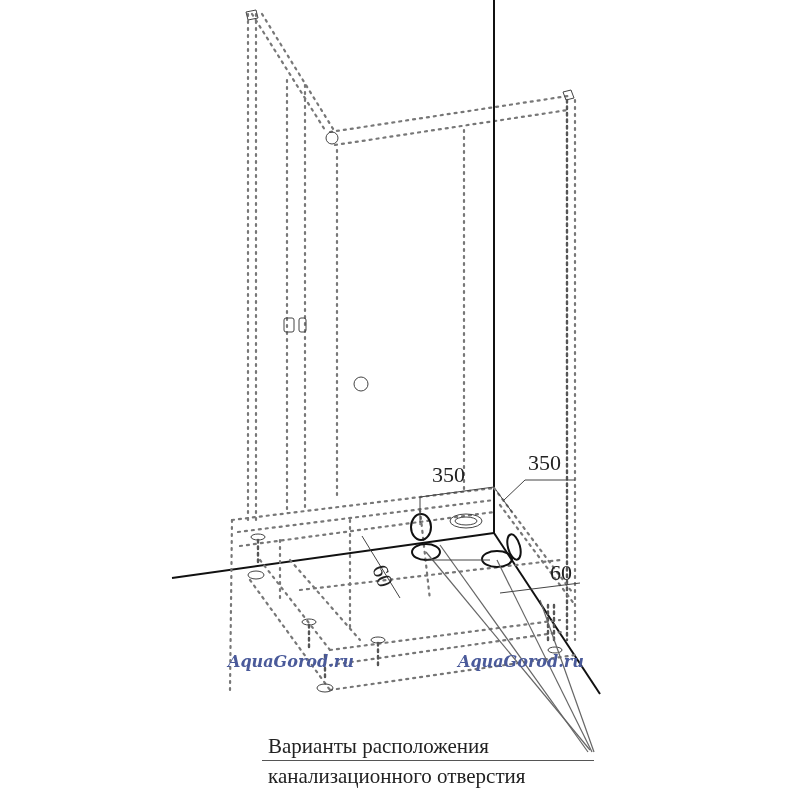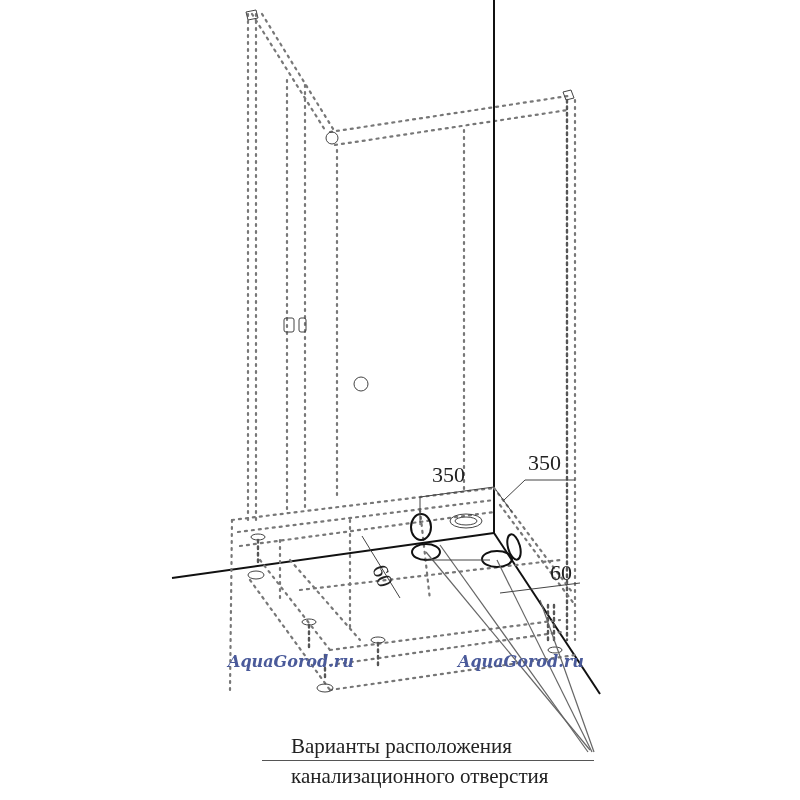--- a/index.html
+++ b/index.html
@@ -1,20 +1,20 @@
 <!DOCTYPE html>
 <html><head>
   <meta charset="utf-8">
   <style>
     html, body { margin: 0; padding: 0; background: #ffffff; }
     body { width: 800px; height: 800px; position: relative; overflow: hidden; font-family: "Liberation Serif", serif; }
     #canvas { position: absolute; left: 0; top: 0; width: 800px; height: 800px; }
     .dim-label { font-family: "Liberation Serif", serif; font-size: 22px; fill: #222; }
     .watermark { font-family: "DejaVu Serif", serif; font-style: italic; font-weight: bold; font-size: 16px; fill: #4a5a9a; }
-    .caption { position: absolute; left: 268px; font-family: "Liberation Serif", serif; font-size: 21px; color: #222; white-space: nowrap; margin-left: 23px; }
+    .caption { position: absolute; left: 268px; font-family: "Liberation Serif", serif; font-size: 21px; color: #222; white-space: nowrap; }
     #caption-line-1 { top: 734px; }
     #caption-line-2 { top: 764px; }
     #caption-underline { position: absolute; left: 262px; top: 760px; width: 332px; height: 1px; background: #555; }
     .dot { stroke: #777; stroke-width: 2.2; fill: none; stroke-dasharray: 2 5; stroke-linecap: round; }
     .dot-dark { stroke: #555; stroke-width: 2.4; fill: none; stroke-dasharray: 2.5 4; stroke-linecap: round; }
     .solid { stroke: #111; stroke-width: 2; fill: none; }
     .thin { stroke: #444; stroke-width: 1; fill: none; }
     .leader { stroke: #666; stroke-width: 1.2; fill: none; }
   </style>
 </head>

